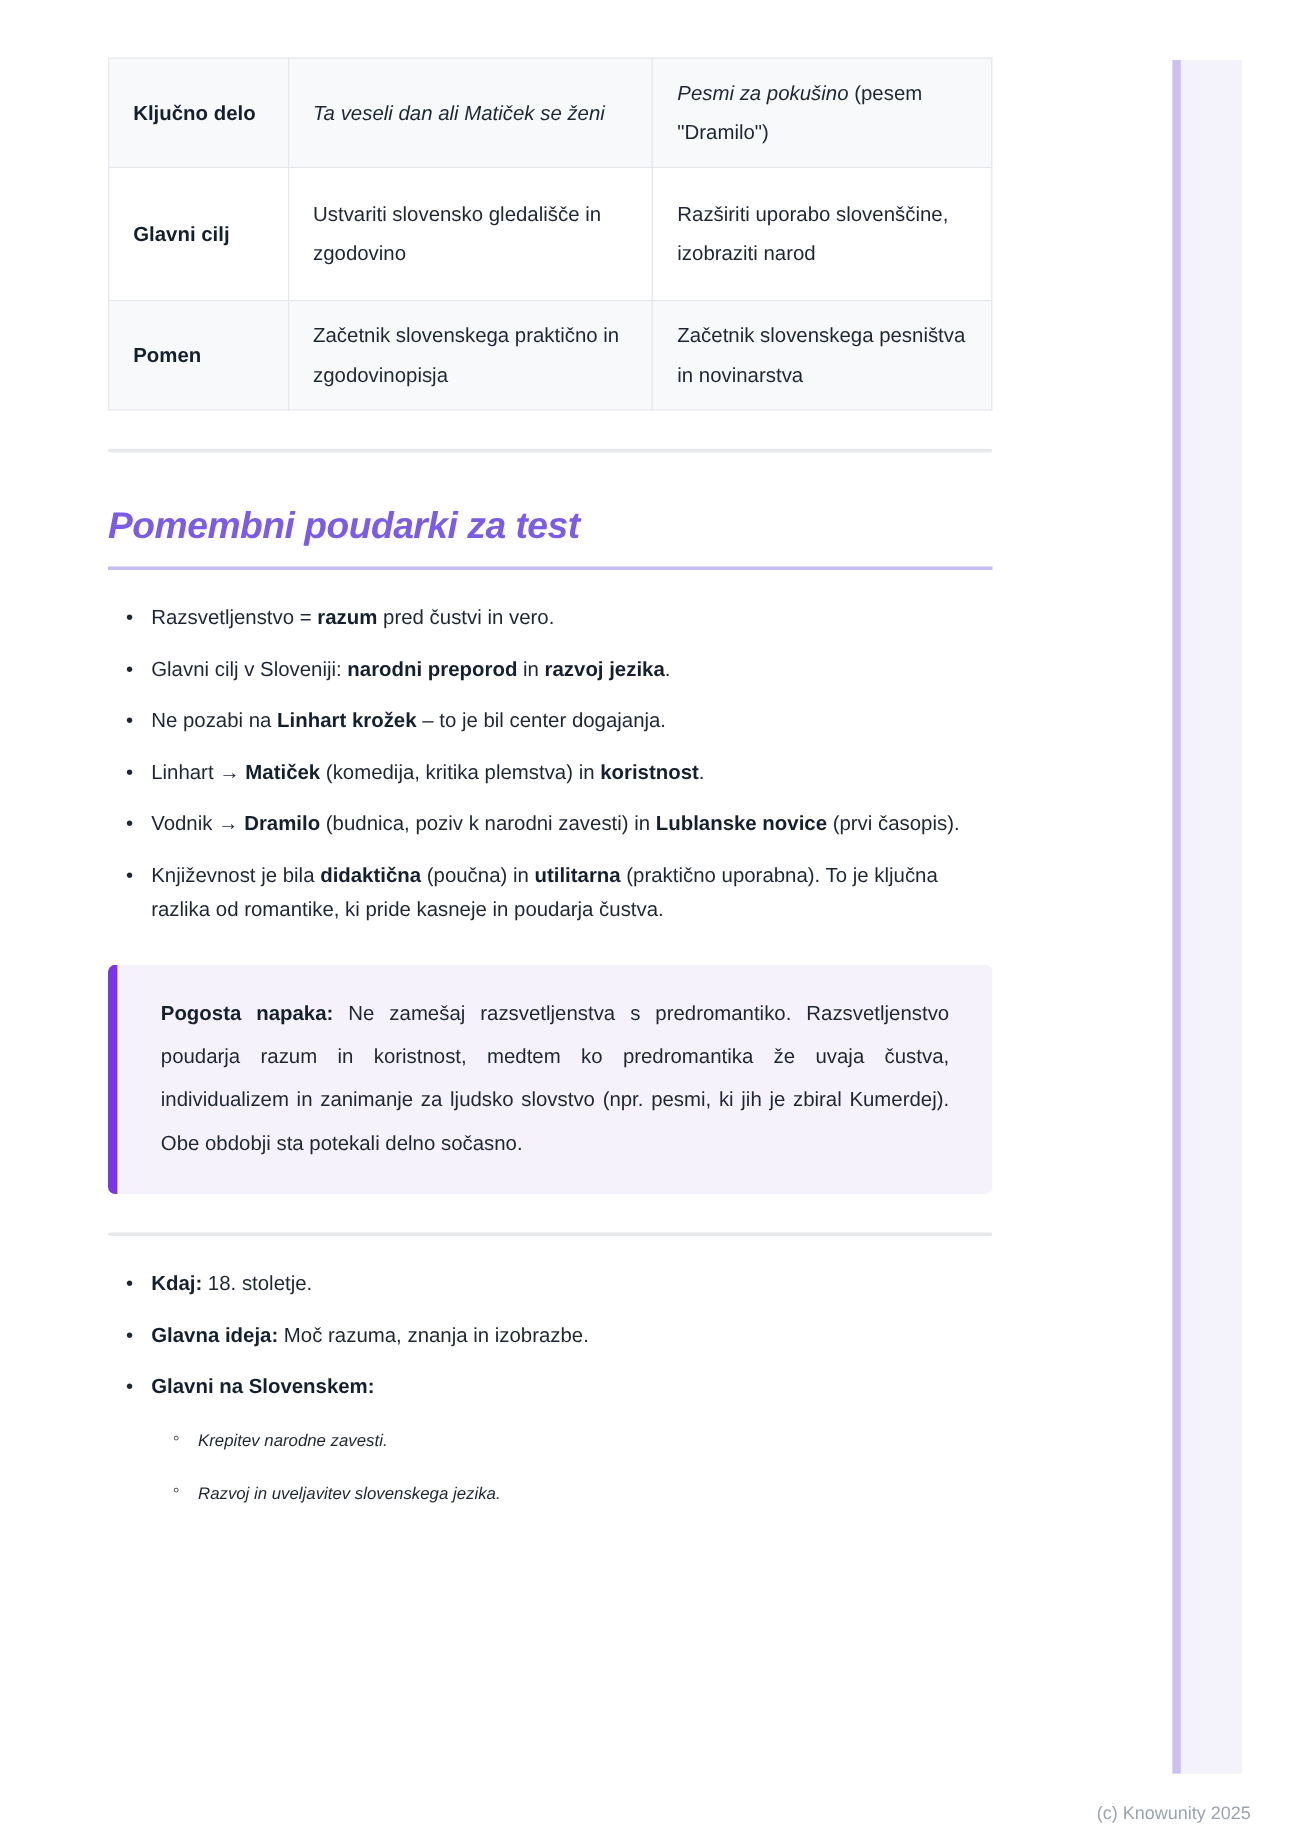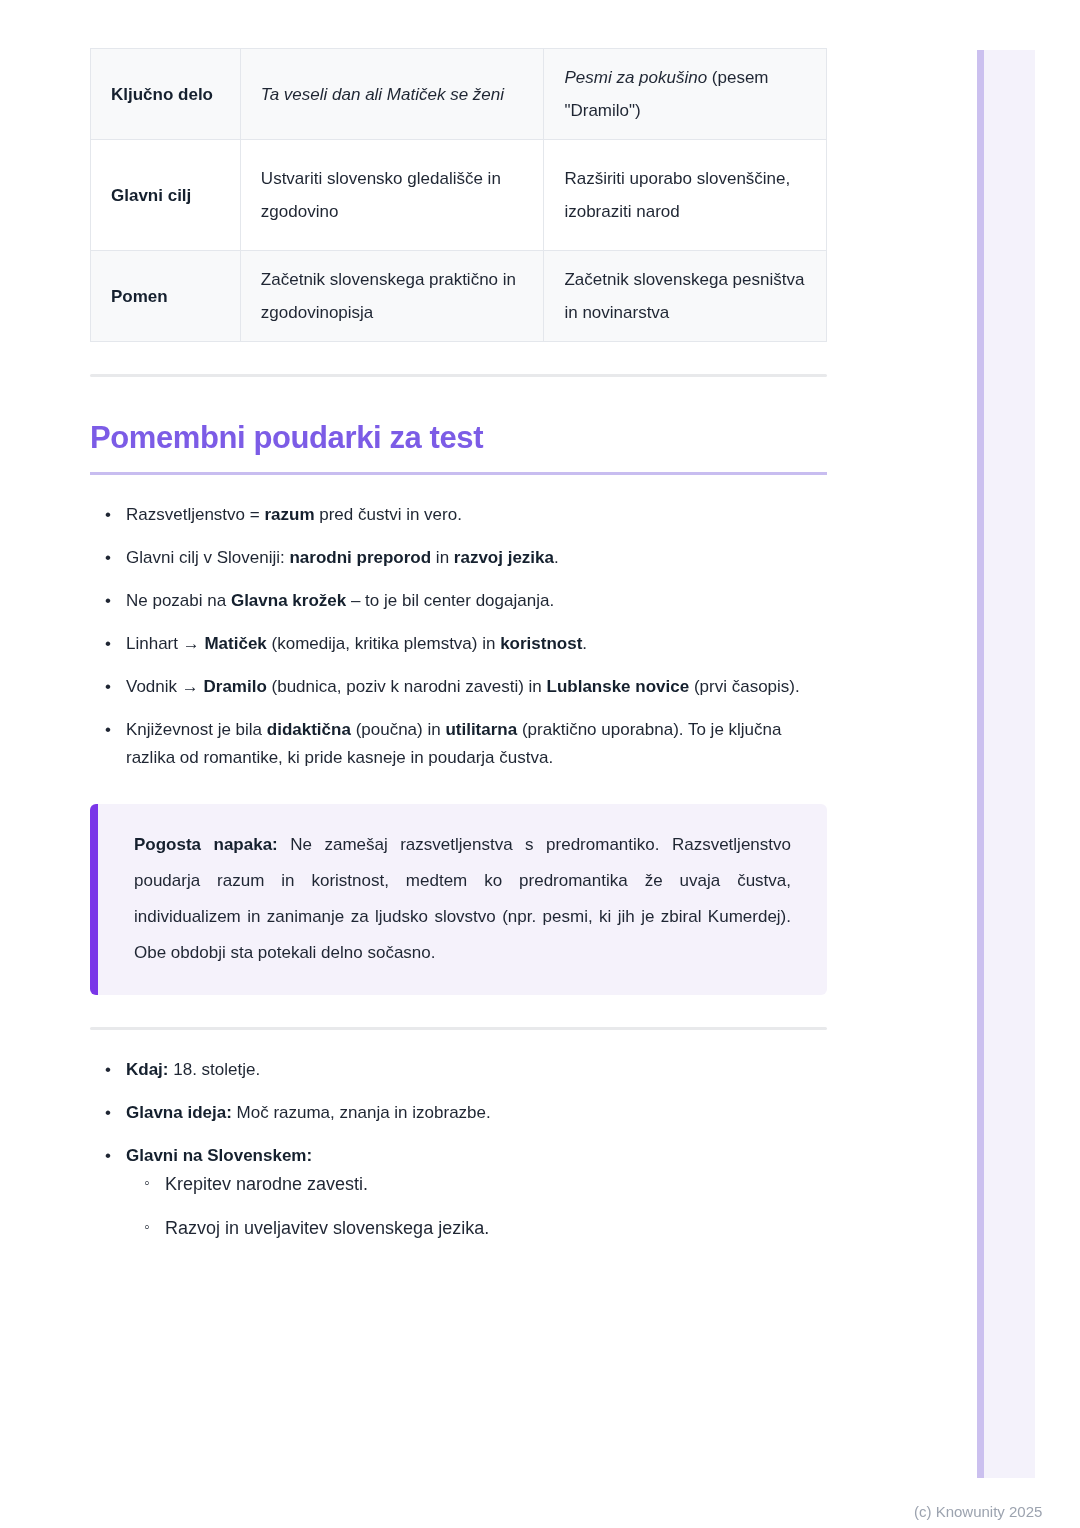--- a/index.html
+++ b/index.html
@@ -65,20 +65,21 @@
 
   h1.sec-title {
     font-size: 31px;
     line-height: 38px;
     font-weight: 800;
     color: var(--heading-purple, #7C5CE6);
     letter-spacing: -0.4px;
     margin: 42px 0 0 0;
     padding-bottom: 15px;
     border-bottom: 3px solid var(--heading-underline, #C8BDF0);
+    font-style: italic;
   }
 
   ul.main-list {
     list-style: none;
     margin: 26px 0 0 0;
     padding: 0 0 0 15px;
     font-size: 17px;
   }
   ul.main-list > li {
     position: relative;
@@ -89,23 +90,24 @@
   ul.main-list > li::before {
     content: "\2022";
     position: absolute;
     left: 0;
     top: 0;
     color: var(--body-text, #1F2633);
   }
 
   ul.sub-list {
     list-style: none;
-    margin: 0 0 0 0;
+    margin: 16px 0 0 0;
     padding: 0 0 0 18px;
-    font-size: 18px;
+    font-size: 14px;
+    font-style: italic;
   }
   ul.sub-list > li {
     position: relative;
     padding-left: 21px;
     margin-bottom: 16px;
     line-height: 28px;
   }
   ul.sub-list > li::before {
     content: "\25E6";
     position: absolute;
@@ -171,21 +173,21 @@
     </tbody>
   </table>
 
   <hr class="divider">
 
   <h1 class="sec-title">Pomembni poudarki za test</h1>
 
   <ul class="main-list">
     <li><span>Razsvetljenstvo = </span><span class="seg-b">razum</span><span> pred čustvi in vero.</span></li>
     <li><span>Glavni cilj v Sloveniji: </span><span class="seg-b">narodni preporod</span><span> in </span><span class="seg-b">razvoj jezika</span><span>.</span></li>
-    <li><span>Ne pozabi na </span><span class="seg-b">Glavna krožek</span><span> – to je bil center dogajanja.</span></li>
+    <li><span>Ne pozabi na </span><span class="seg-b">Linhart krožek</span><span> – to je bil center dogajanja.</span></li>
     <li><span>Linhart → </span><span class="seg-b">Matiček</span><span> (komedija, kritika plemstva) in </span><span class="seg-b">koristnost</span><span>.</span></li>
     <li><span>Vodnik → </span><span class="seg-b">Dramilo</span><span> (budnica, poziv k narodni zavesti) in </span><span class="seg-b">Lublanske novice</span><span> (prvi časopis).</span></li>
     <li><span>Književnost je bila </span><span class="seg-b">didaktična</span><span> (poučna) in </span><span class="seg-b">utilitarna</span><span> (praktično uporabna). To je ključna razlika od romantike, ki pride kasneje in poudarja čustva.</span></li>
   </ul>
 
   <div class="callout">
     <span><span class="seg-b">Pogosta napaka:</span><span> Ne zamešaj razsvetljenstva s predromantiko. Razsvetljenstvo poudarja razum in koristnost, medtem ko predromantika že uvaja čustva, individualizem in zanimanje za ljudsko slovstvo (npr. pesmi, ki jih je zbiral Kumerdej). Obe obdobji sta potekali delno sočasno.</span></span>
   </div>
 
   <hr class="divider">

